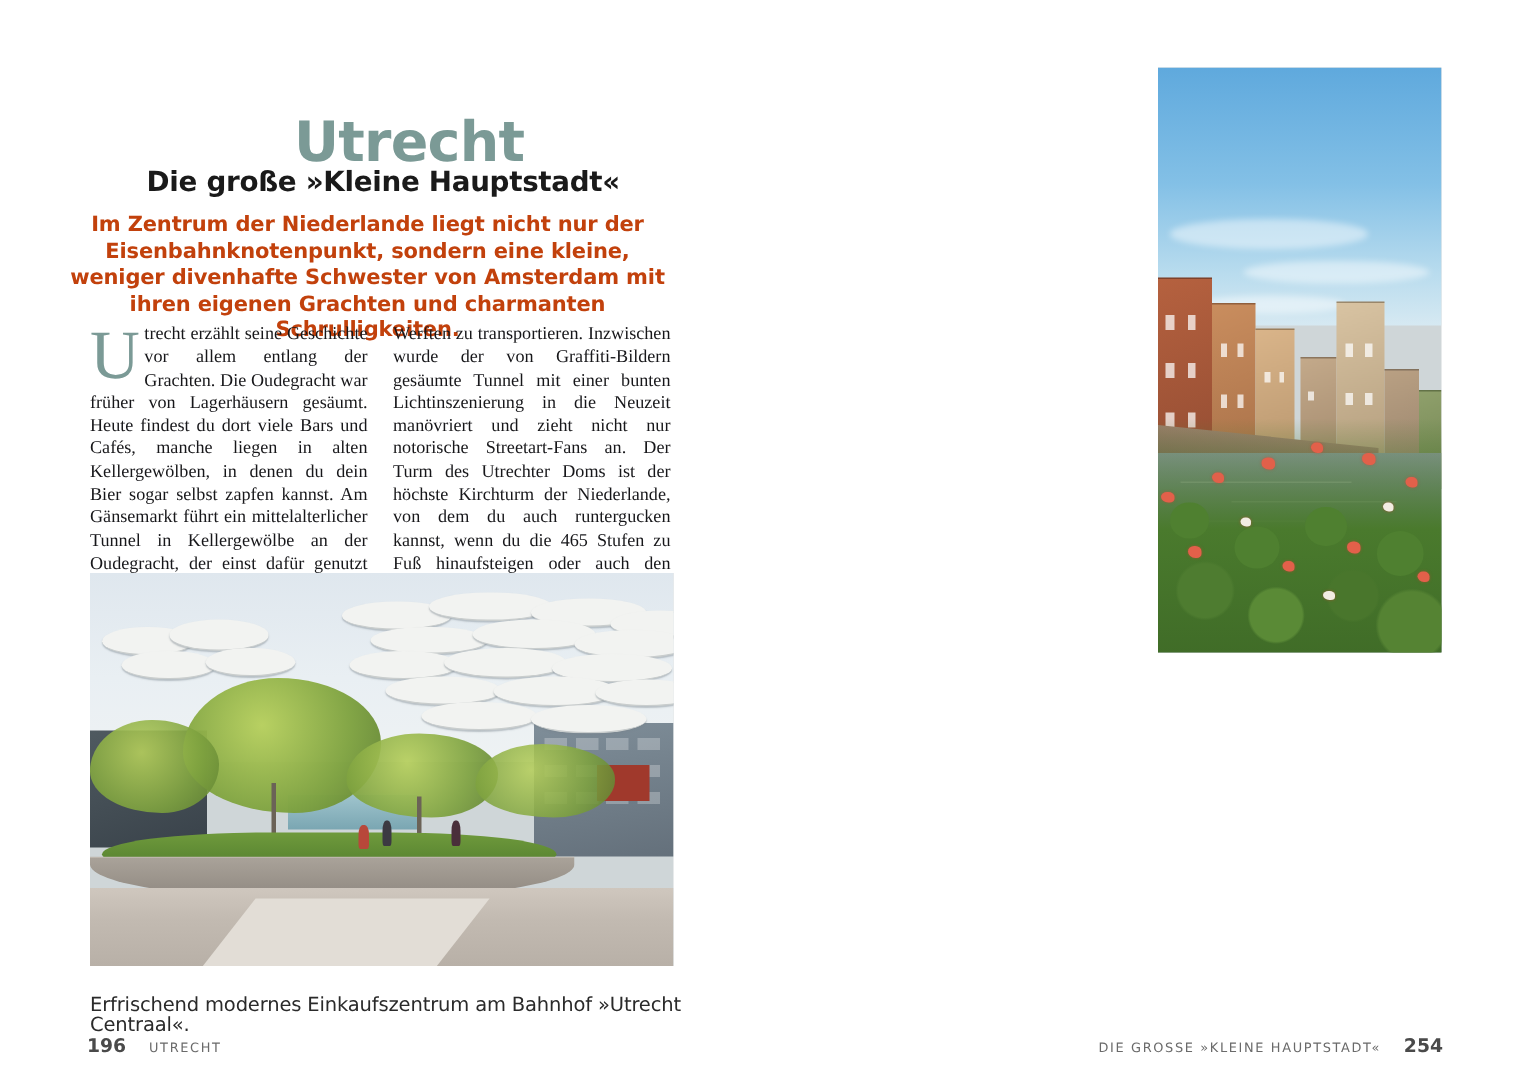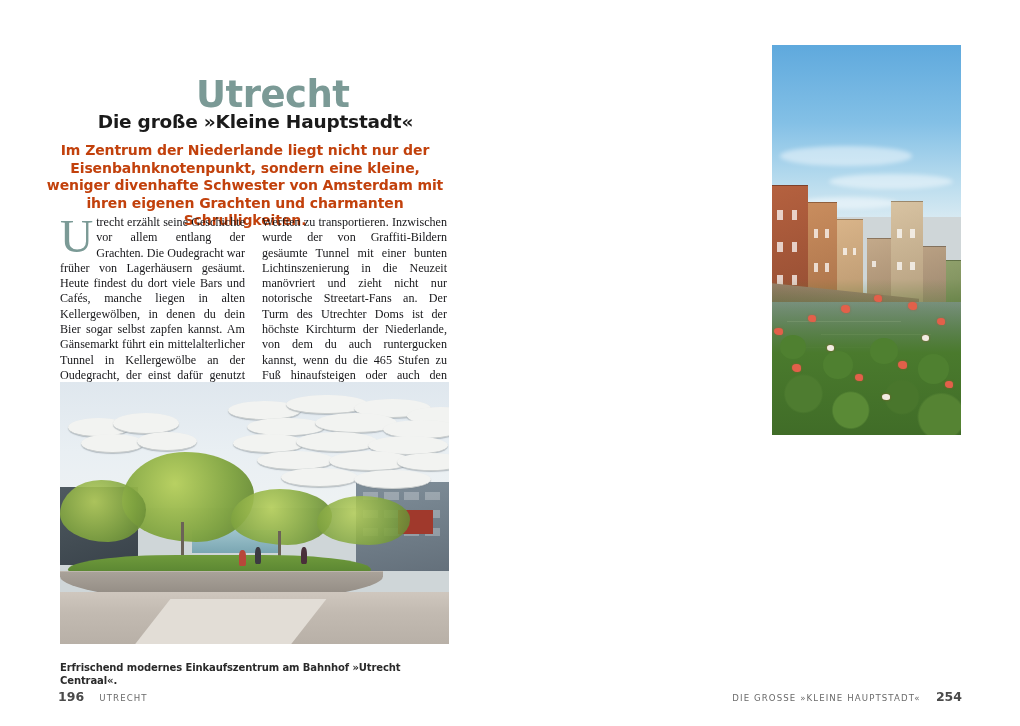--- a/index.html
+++ b/index.html
@@ -196,22 +196,22 @@
   .cn-flower.w { background: #f2ece2; }
   .cn-leaf {
     position: absolute; border-radius: 50%;
     background: #4f8030;
   }
 
   
   .caption {
     position: absolute;
     font-family: "DejaVu Sans", sans-serif;
-    font-size: 10px;
-    font-weight: bold;
+    font-size: 13px;
+    font-weight: normal;
     line-height: 13px;
     color: #2a2a2a;
     letter-spacing: -0.1px;
   }
   .cap-plaza { left: 60px; top: 651px; width: 400px; }
 
   
   .tipp-wrap { position: absolute; left: 573px; top: 396px; width: 186px; }
 
   

